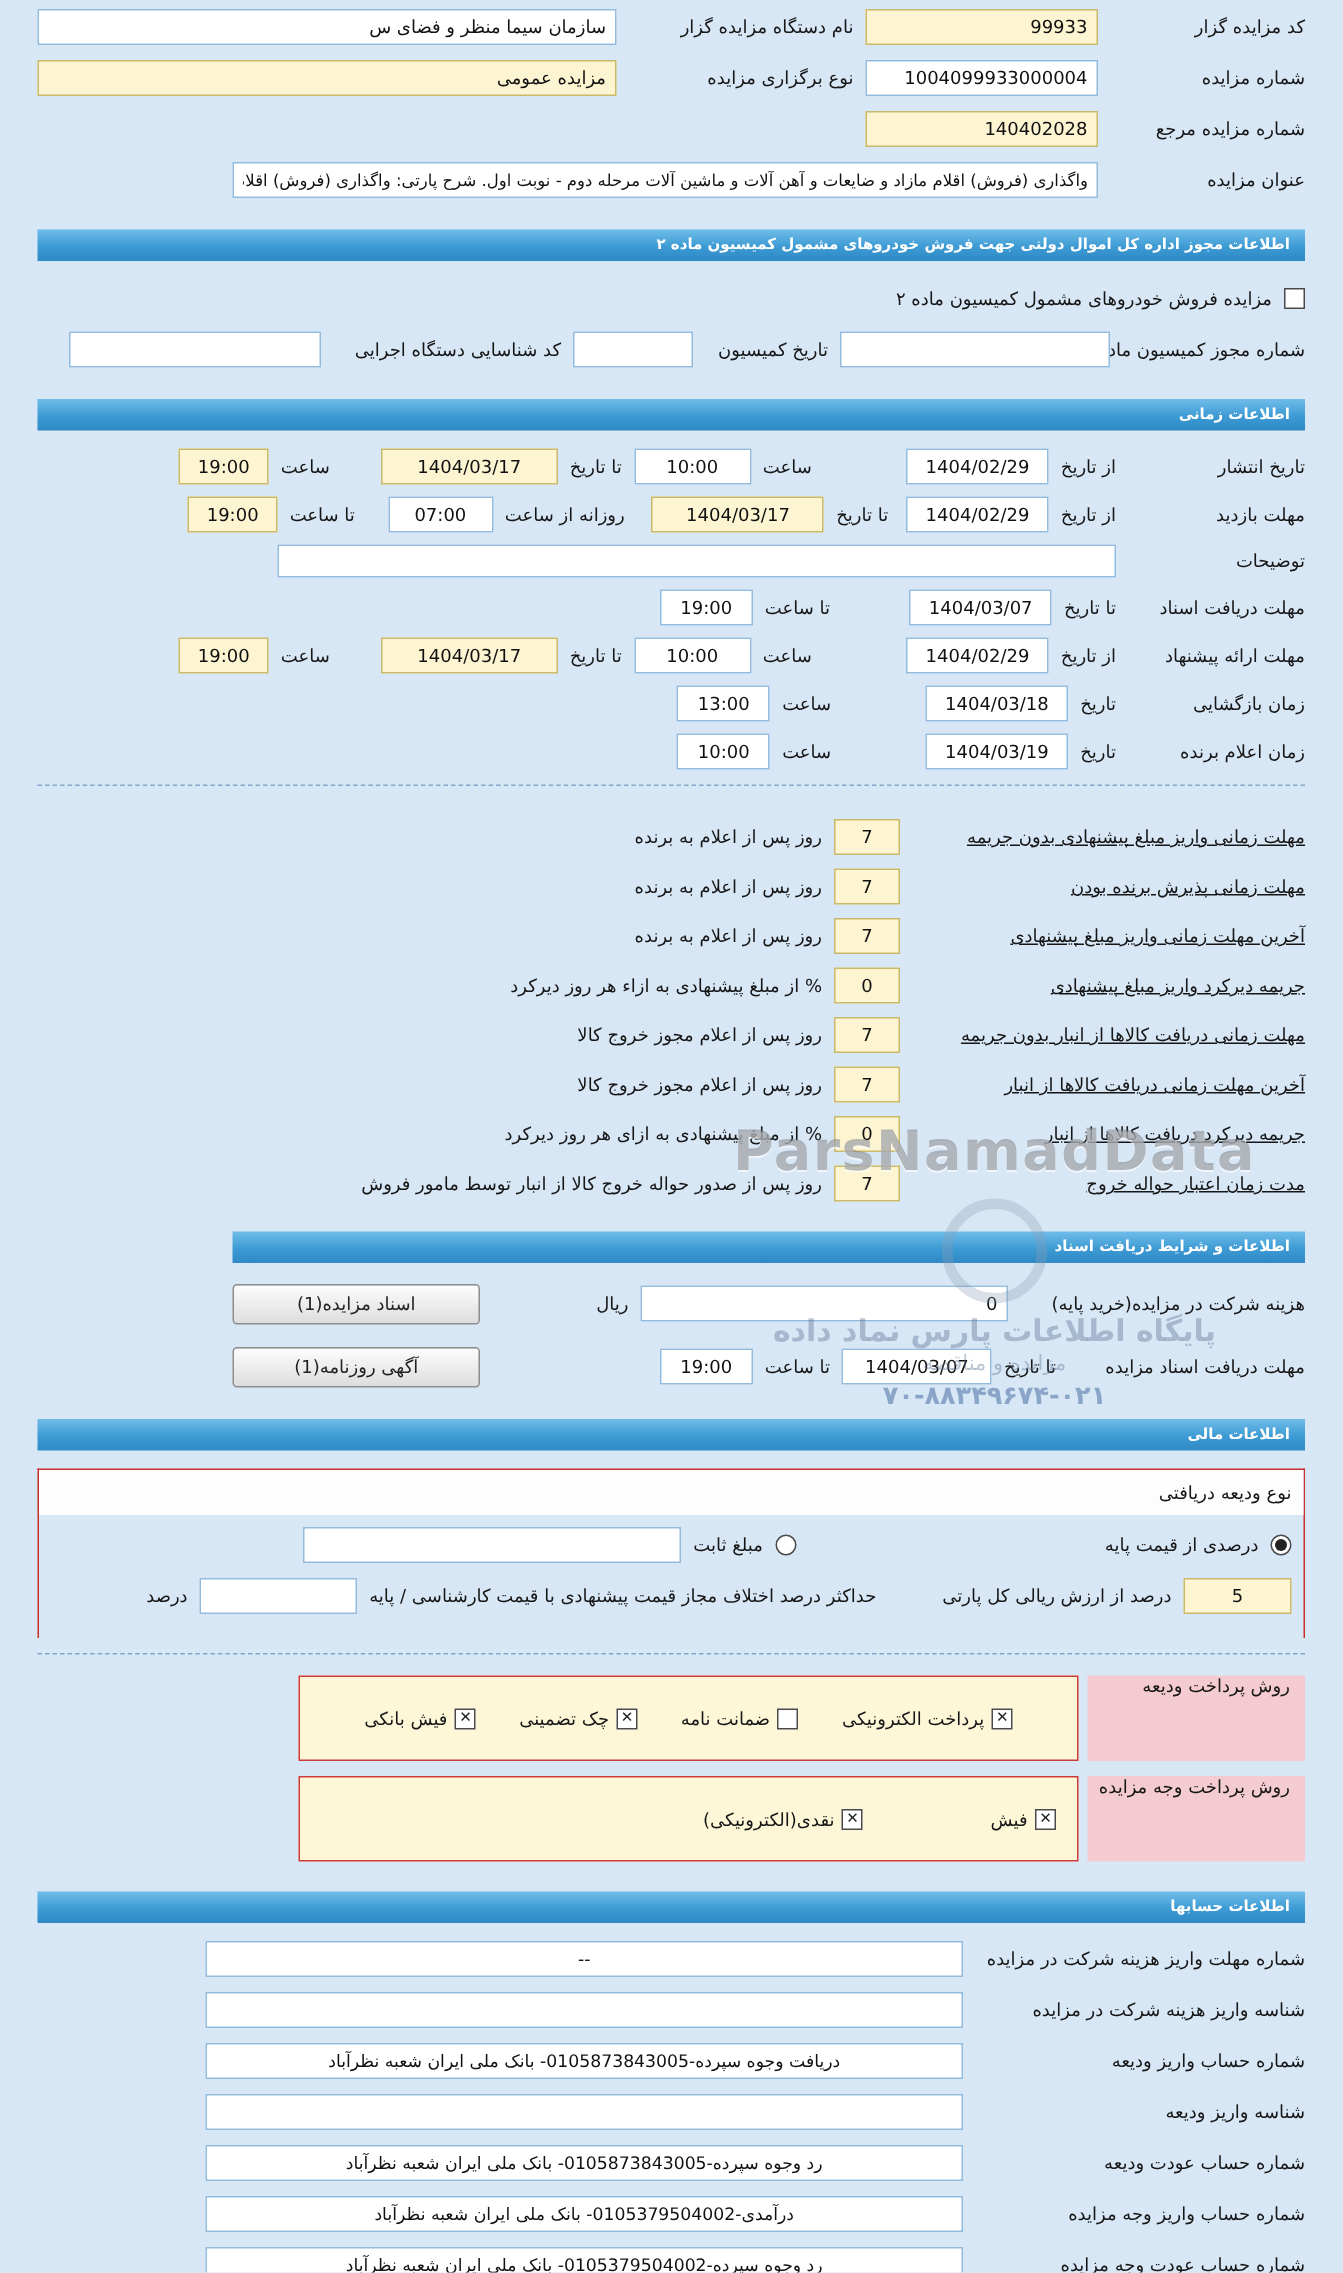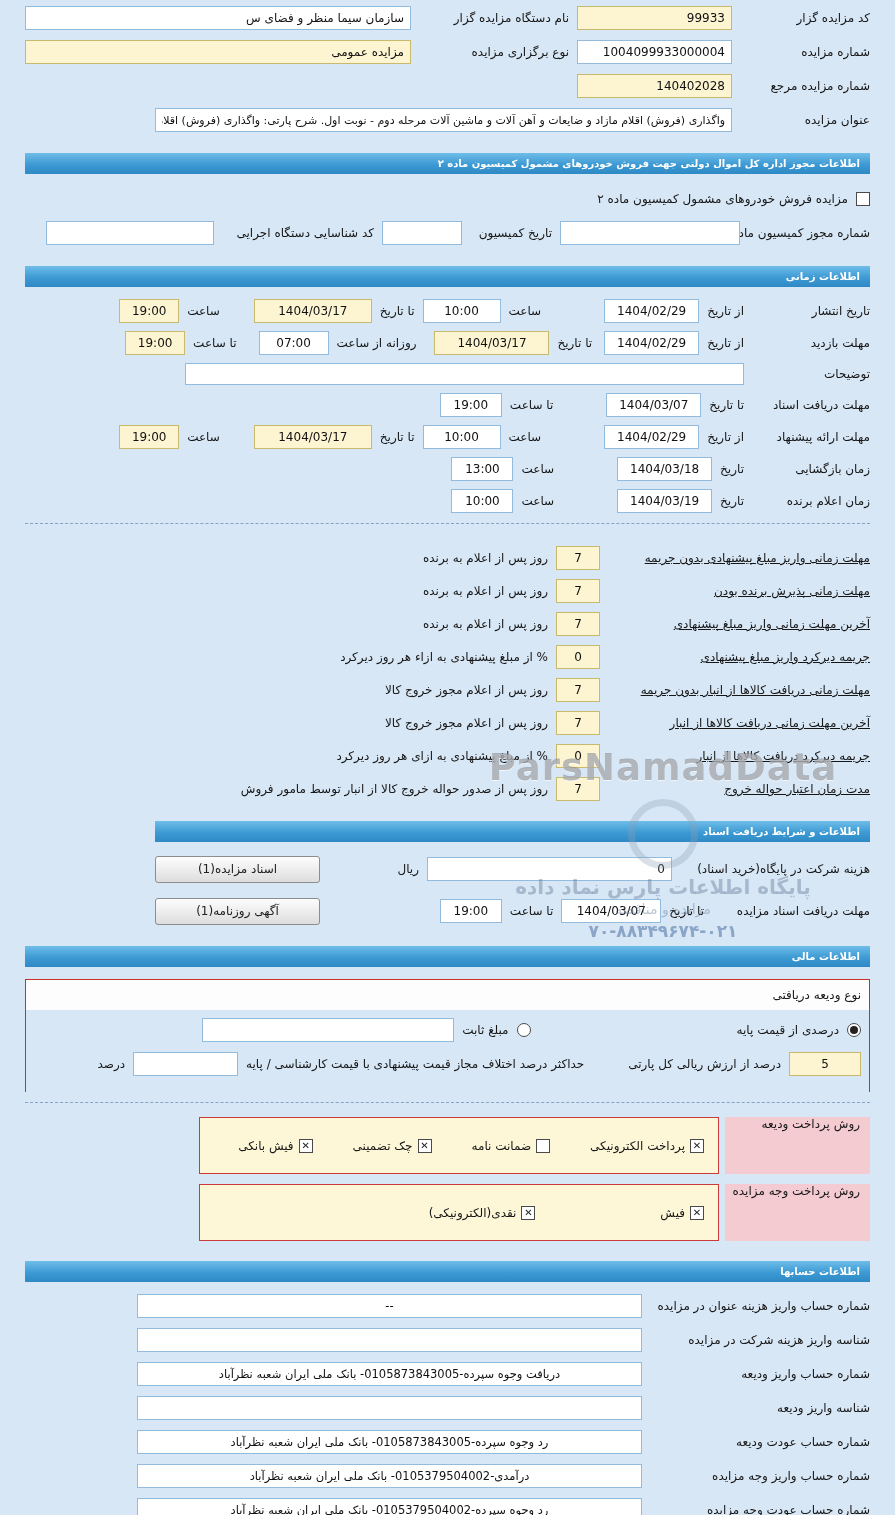--- a/index.html
+++ b/index.html
@@ -79,21 +79,21 @@
 
   .payrow { display: flex; align-items: stretch; margin-bottom: 10px; min-height: 57px; }
   .paylabel { width: 145px; background: #f4cbd1; display: flex; align-items: flex-start; padding: 0 10px; }
   .paybox {
     width: 520px; margin-right: 6px;
     background: #fdf7d8; border: 1px solid #cc3b3b;
     display: flex; align-items: center; padding: 0 14px;
   }
   .paybox.spread { justify-content: space-evenly; }
   .paybox.right { justify-content: flex-start; gap: 85px; }
-  .chkitem { display: flex; align-items: flex-end; gap: 5px; white-space: nowrap; margin-left: 40px; }
+  .chkitem { display: flex; align-items: flex-end; gap: 5px; white-space: nowrap; }
 
   .alabel { flex: 1; }
   .inp.acc { width: 505px; margin-left: 112px; text-align: center; font-size: 11.5px; }
 
   .wm { position: absolute; top: 746px; left: 428px; width: 470px; pointer-events: none; z-index: 6; text-align: center; }
   .wm-brand {
     font-size: 37px; font-weight: bold; letter-spacing: 1px; white-space: nowrap;
     color: rgba(125,130,136,0.55); text-shadow: 0 1px 0 rgba(255,255,255,0.6);
   }
   .wm-fa { margin-top: 10px; color: rgba(90,115,145,0.40); }
@@ -256,21 +256,21 @@
       <span class="lbl plabel">مدت زمان اعتبار حواله خروج</span>
       <input class="inp yellow center" style="width: 44px;" value="7">
       <span class="lbl">روز پس از صدور حواله خروج کالا از انبار توسط مامور فروش</span>
     </div>
   </div>
 
   <div class="inset">
     <div class="bar">اطلاعات و شرایط دریافت اسناد</div>
 
     <div class="drow">
-      <span class="lbl" style="width:190px">هزینه شرکت در پایگاه(خرید اسناد)</span>
+      <span class="lbl" style="width:190px">هزینه شرکت در مزایده(خرید پایه)</span>
       <input class="inp" style="width: 245px;" value="0">
       <span class="lbl">ریال</span>
       <button class="gbtn" style="margin-right:auto">اسناد مزایده(1)</button>
     </div>
 
     <div class="drow">
       <span class="lbl" style="width:158px">مهلت دریافت اسناد مزایده</span>
       <span class="lbl">تا تاریخ</span>
       <input class="inp center" style="width: 100px;" value="1404/03/07">
       <span class="lbl">تا ساعت</span>
@@ -343,21 +343,21 @@
       <span class="chkitem">
         <span class="checkbox checked"></span>
         <span class="lbl">نقدی(الکترونیکی)</span>
       </span>
     </div>
   </div>
 
   <div class="bar">اطلاعات حسابها</div>
 
   <div class="arow">
-    <span class="lbl alabel">شماره حساب واریز هزینه عنوان در مزایده</span>
+    <span class="lbl alabel">شماره مهلت واریز هزینه شرکت در مزایده</span>
     <input class="inp acc" value="--" style="">
   </div>
   <div class="arow">
     <span class="lbl alabel">شناسه واریز هزینه شرکت در مزایده</span>
     <input class="inp acc" value="" style="">
   </div>
   <div class="arow">
     <span class="lbl alabel">شماره حساب واریز ودیعه</span>
     <input class="inp acc" value="دریافت وجوه سپرده-0105873843005- بانک ملی ایران شعبه نظرآباد" style="">
   </div>

